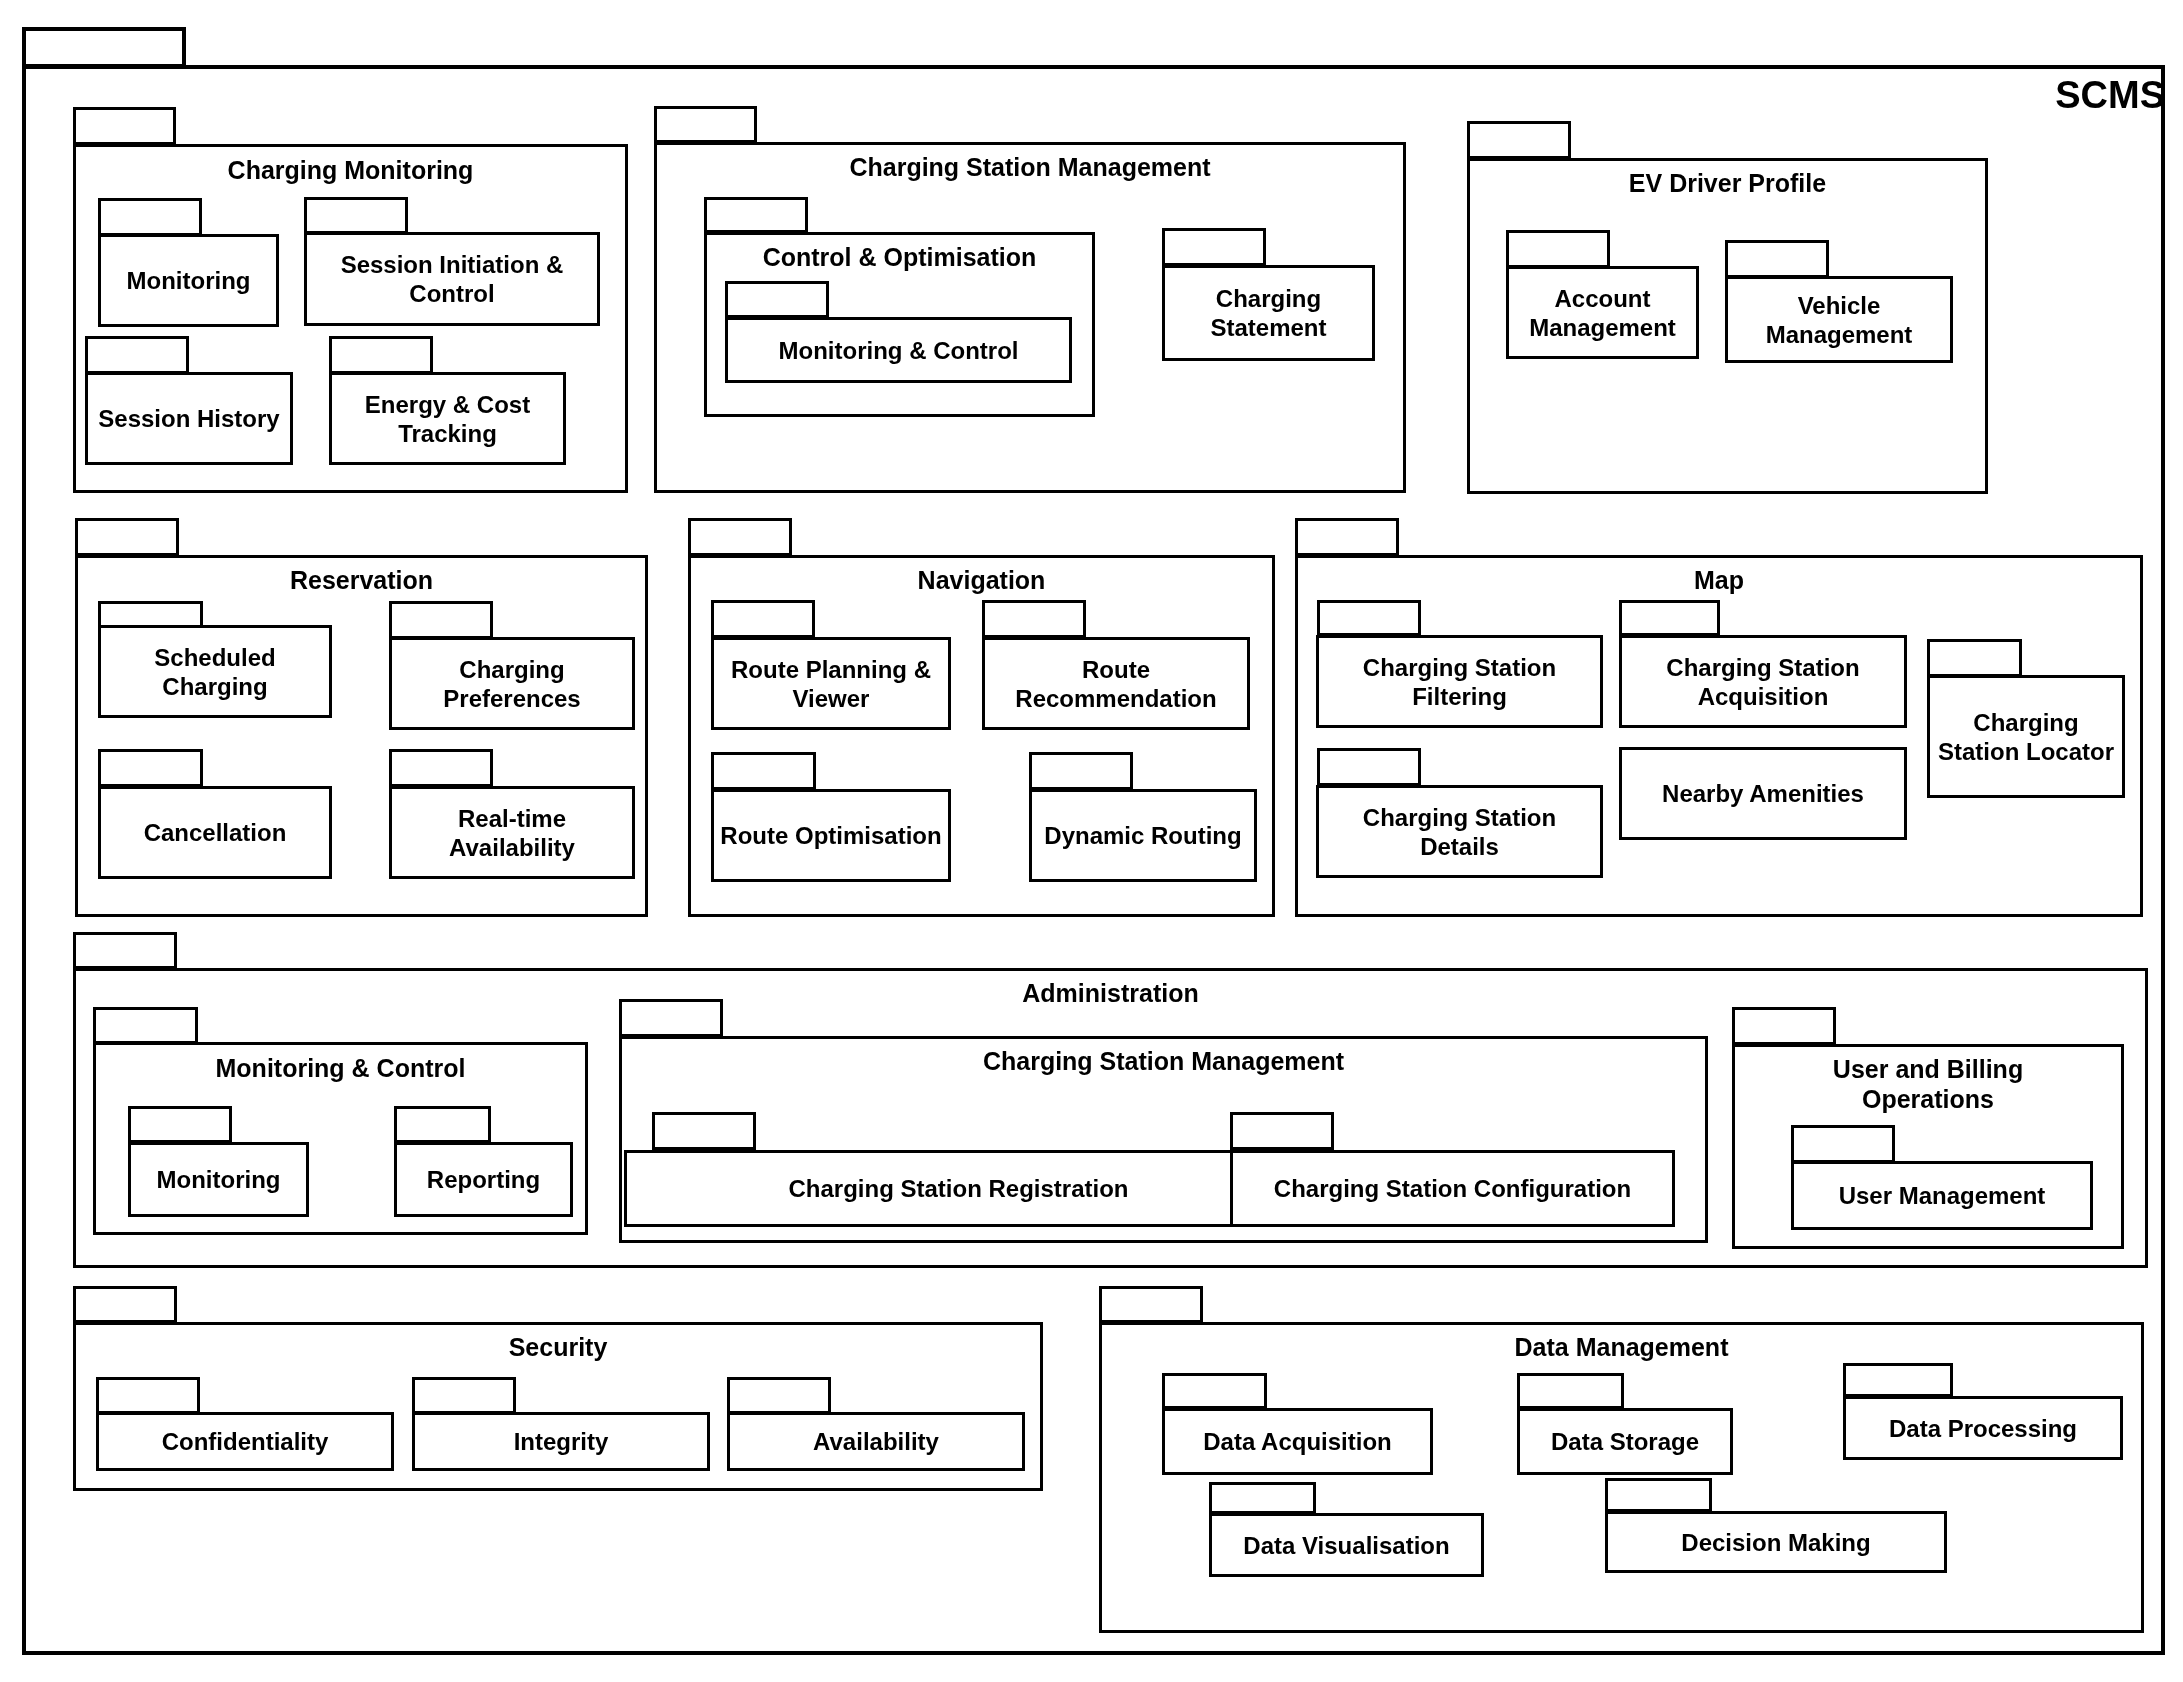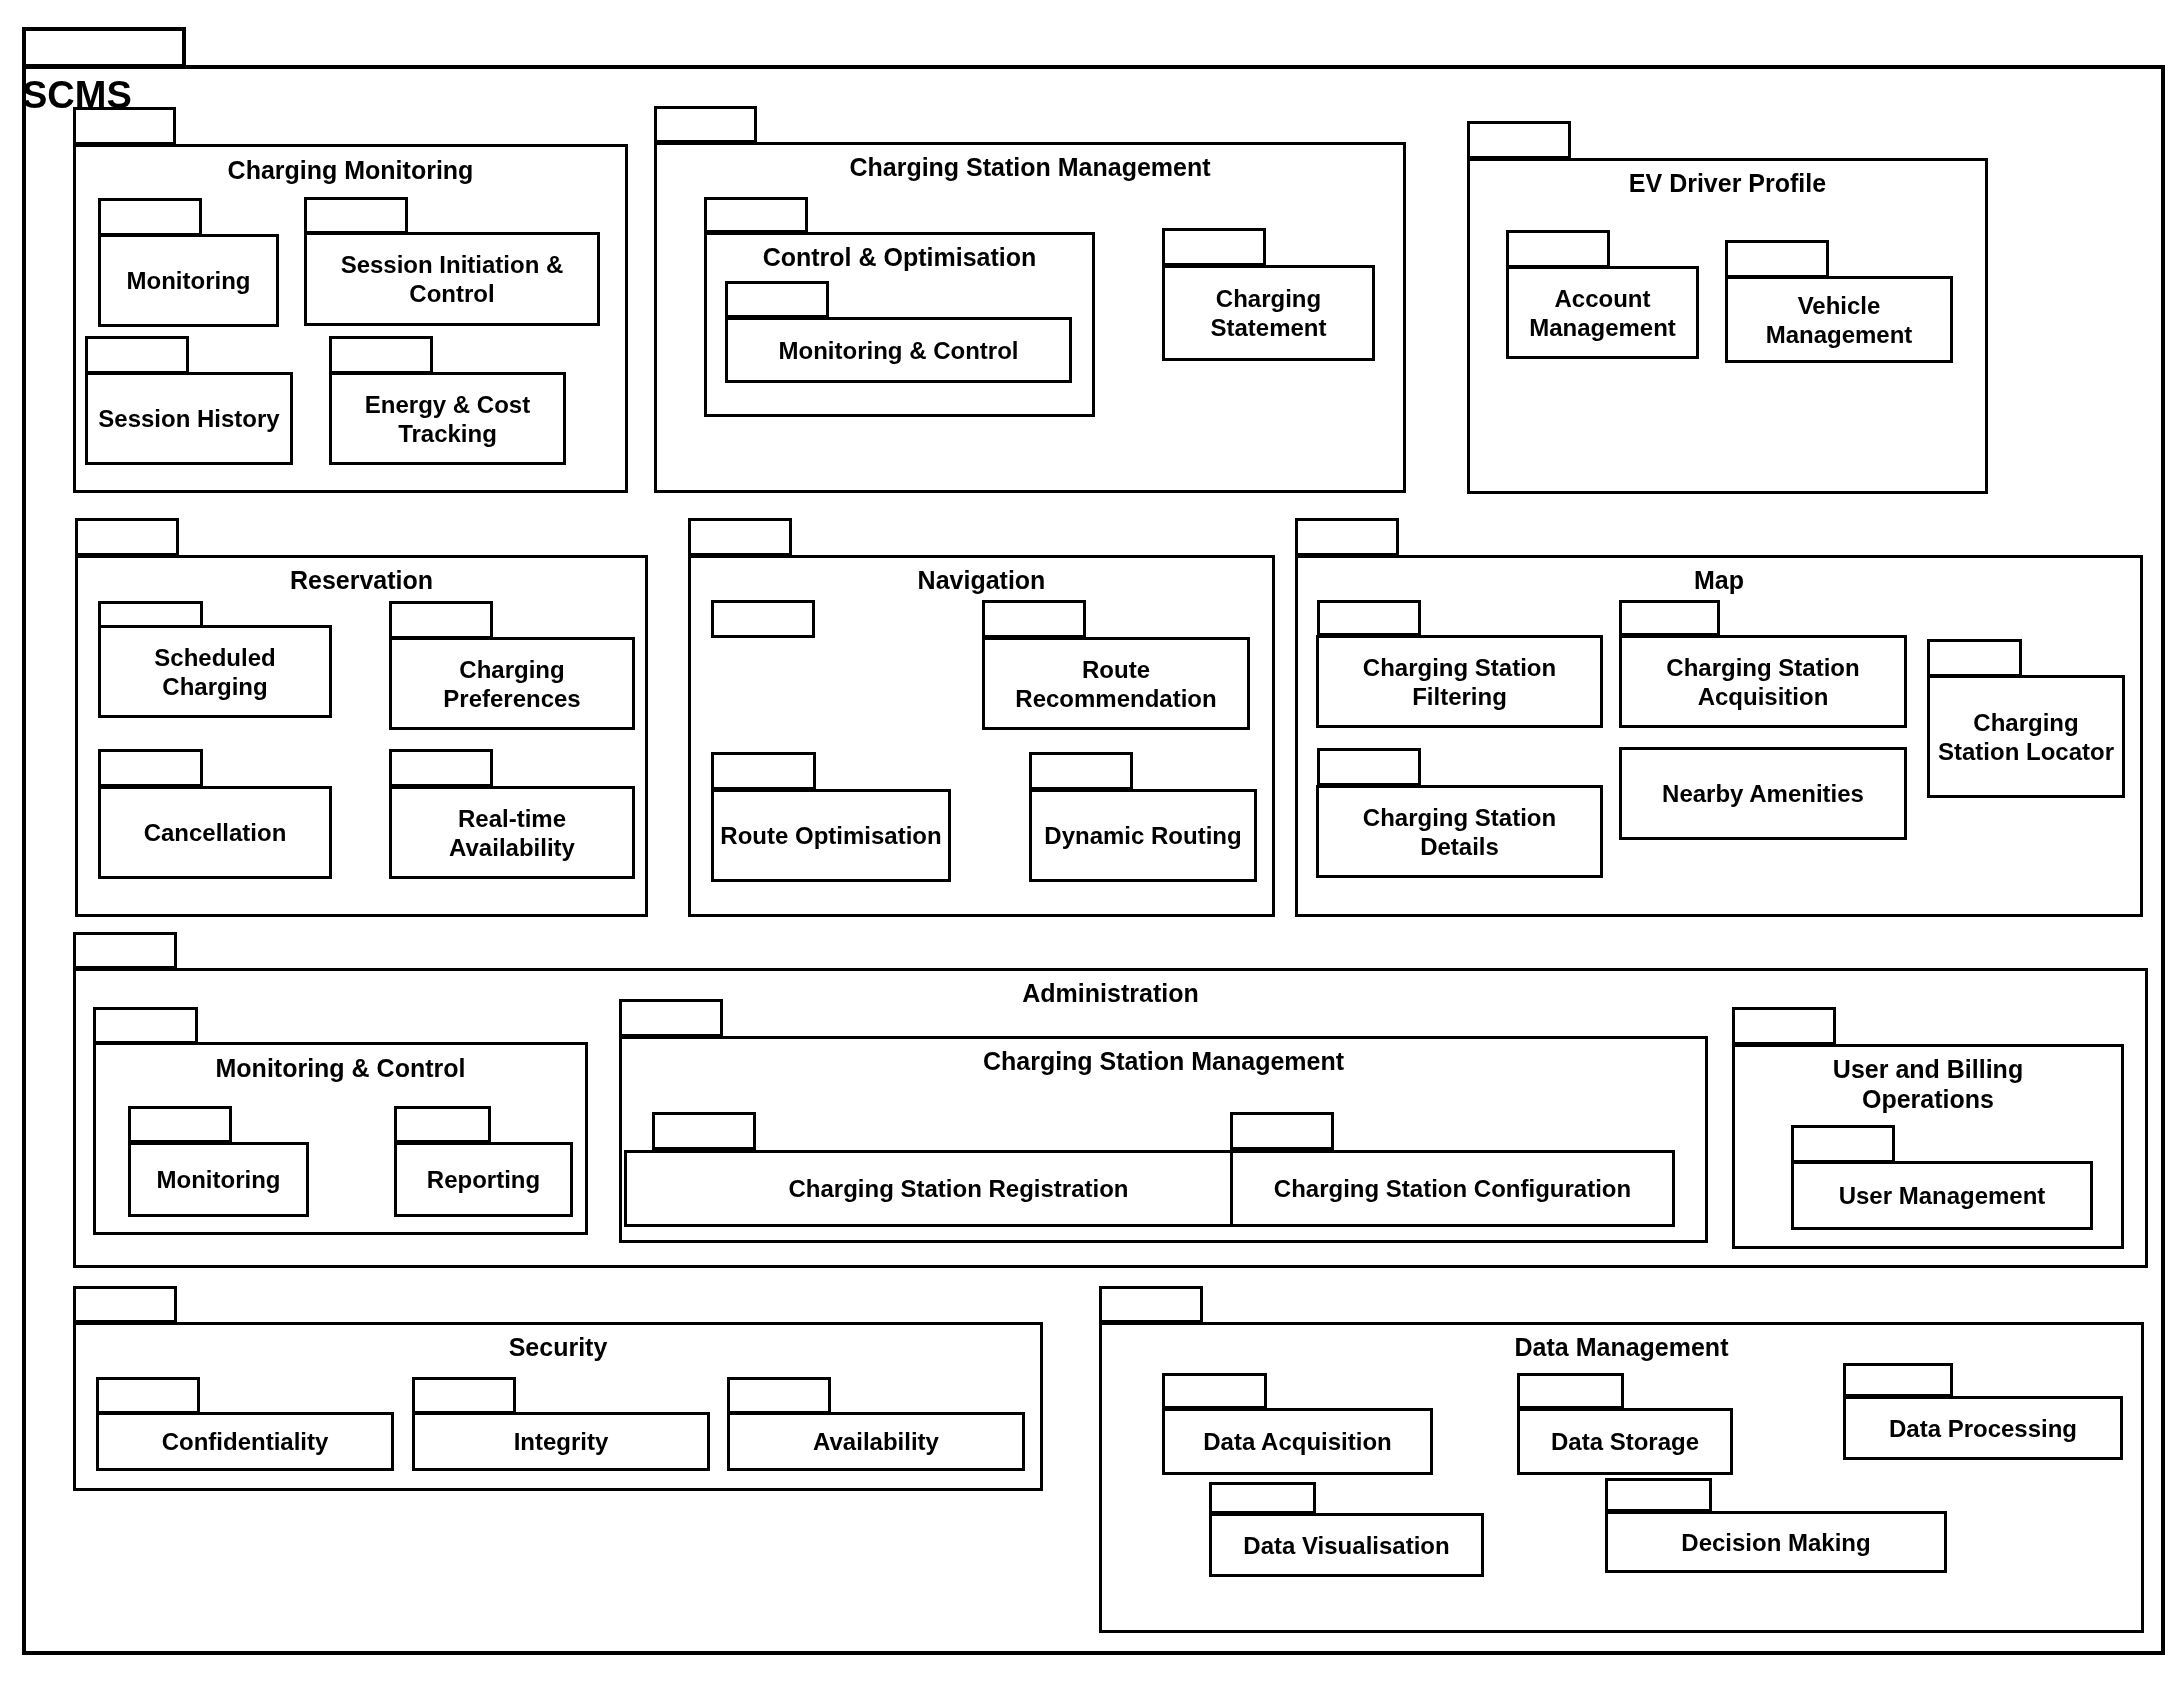--- a/index.html
+++ b/index.html
@@ -30,21 +30,21 @@
     padding:2.6px;
   }
   .ptitle{
     position:absolute;
     text-align:center;
     font-weight:bold;font-size:25px;line-height:30px;
     box-sizing:border-box;
   }
   .scms-title{
     position:absolute;
-    text-align:left;
+    text-align:right;
     font-weight:bold;font-size:38px;line-height:42px;
   }
 </style>
 </head>
 <body>
 
 <div id="canvas">
 
   <div class="tab outer" style="left:22px;top:26.5px;width:164px;height:41px"></div>
   <div class="pkgbody outer" style="left:22px;top:65px;width:2143px;height:1590px"></div>
@@ -104,20 +104,21 @@
   <div class="pkgbody leaf" style="left:98px;top:786px;width:234px;height:93px">Cancellation</div>
 
   <div class="tab" style="left:389px;top:749px;width:104px;height:38px"></div>
   <div class="pkgbody leaf" style="left:389px;top:786px;width:246px;height:93px">Real-time Availability</div>
 
   <div class="tab" style="left:688px;top:518px;width:104px;height:38px"></div>
   <div class="pkgbody" style="left:688px;top:555px;width:587px;height:362px"></div>
   <div class="ptitle" style="left:688px;top:565px;width:587px">Navigation</div>
 
   <div class="tab" style="left:711px;top:600px;width:104px;height:38px"></div>
+  <div class="pkgbody leaf" style="left:711px;top:637px;width:240px;height:93px">Route Planning &amp; Viewer</div>
 
   <div class="tab" style="left:982px;top:600px;width:104px;height:38px"></div>
   <div class="pkgbody leaf" style="left:982px;top:637px;width:268px;height:93px">Route Recommendation</div>
 
   <div class="tab" style="left:711px;top:752px;width:105px;height:38px"></div>
   <div class="pkgbody leaf" style="left:711px;top:789px;width:240px;height:93px">Route Optimisation</div>
 
   <div class="tab" style="left:1029px;top:752px;width:104px;height:38px"></div>
   <div class="pkgbody leaf" style="left:1029px;top:789px;width:228px;height:93px">Dynamic Routing</div>
 

